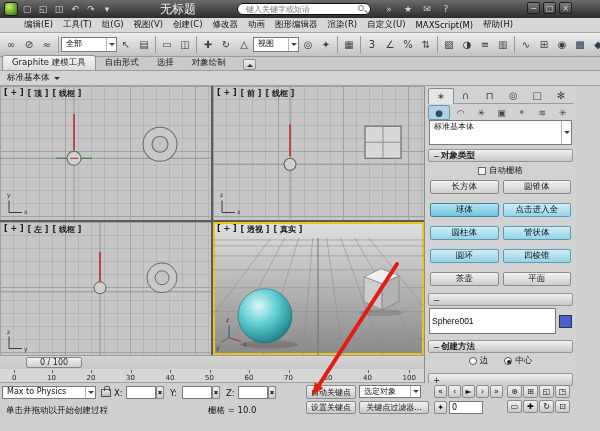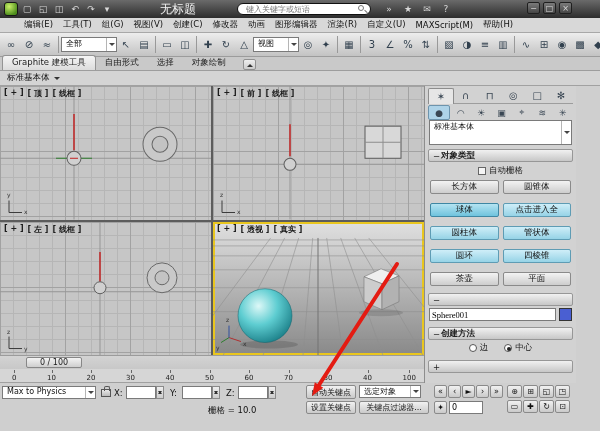--- a/index.html
+++ b/index.html
@@ -79,21 +79,21 @@
   .ro-head .rtitle{flex:1;text-align:left}
   .ro-body{padding:3px 2px}
   .chkrow{display:flex;align-items:center;justify-content:center;gap:3px;font-size:8.5px;margin-bottom:3px}
   .chk{width:8px;height:8px;border:1px solid #666;background:#f5f5f5}
   .btn-grid{display:grid;grid-template-columns:1fr 1fr;gap:9px 4px}
   .cbtn{height:14px;display:flex;align-items:center;justify-content:center;font-size:8.5px;color:#111;
       background:linear-gradient(#f3f3f3,#cdcdcd);border:1px solid #8a8a8a;border-radius:2px;white-space:nowrap}
   .cbtn.cy{background:linear-gradient(#cfeef8,#96d3e6);border-color:#5e9cb4}
   .cbtn.act{background:linear-gradient(#b5e4f2,#6fc3dd);border-color:#3e87a3}
   .namerow{display:flex;gap:3px;align-items:center;padding:2px 1px}
-  .namerow input{flex:1;height:13px;border:1px solid #7a7a7a;font-size:8.5px;padding:5px 2px;font-family:Liberation Serif, serif;outline:none}
+  .namerow input{flex:1;height:13px;border:1px solid #7a7a7a;font-size:8.5px;padding:12px 2px;font-family:Liberation Sans, sans-serif;outline:none}
   .swatch{width:13px;height:13px;background:#4a5fd2;border:1px solid #333}
   .radios{display:flex;justify-content:center;gap:16px;font-size:8.5px;padding:2px}
   .radio{display:flex;align-items:center;gap:3px}
   .rd{width:8px;height:8px;border-radius:50%;border:1px solid #555;background:#fdfdfd;position:relative}
   .rd.sel::after{content:'';position:absolute;left:2px;top:2px;width:4px;height:4px;border-radius:50%;background:#222}
 
   
   .tl{position:absolute;left:0;top:355px;width:424px;height:30px;background:linear-gradient(#d3d3d3,#bbb);
       border-top:1px solid #9b9b9b;border-bottom:1px solid #9b9b9b}
   .tslider{position:absolute;left:26px;top:1px;width:56px;height:11px;display:flex;align-items:center;justify-content:center;
@@ -460,20 +460,21 @@
     <span class="slabel" style="left:114px;top:5px">X:</span>
     <input class="sfield" style="left: 126px; top: 3px; width: 30px;">
     <span class="spin" style="left:156px;top:3px"></span>
     <span class="slabel" style="left:170px;top:5px">Y:</span>
     <input class="sfield" style="left: 182px; top: 3px; width: 30px;">
     <span class="spin" style="left:212px;top:3px"></span>
     <span class="slabel" style="left:226px;top:5px">Z:</span>
     <input class="sfield" style="left: 238px; top: 3px; width: 30px;">
     <span class="spin" style="left:268px;top:3px"></span>
 
+    <span class="slabel" style="left:6px;top:22px">单击并拖动以开始创建过程</span>
     <span class="slabel" style="left:208px;top:22px">栅格 = 10.0</span>
 
     <span class="sbtn" style="left:306px;top:2px;width:50px;height:14px">自动关键点</span>
     <span class="sbtn" style="left:306px;top:18px;width:50px;height:13px">设置关键点</span>
     <div class="combo scombo" style="left:359px;top:2px;width:62px">
       <span>选定对象</span>
         <span class="carr"></span>
     </div>
     <span class="sbtn" style="left:359px;top:18px;width:70px;height:13px">关键点过滤器...</span>
 

